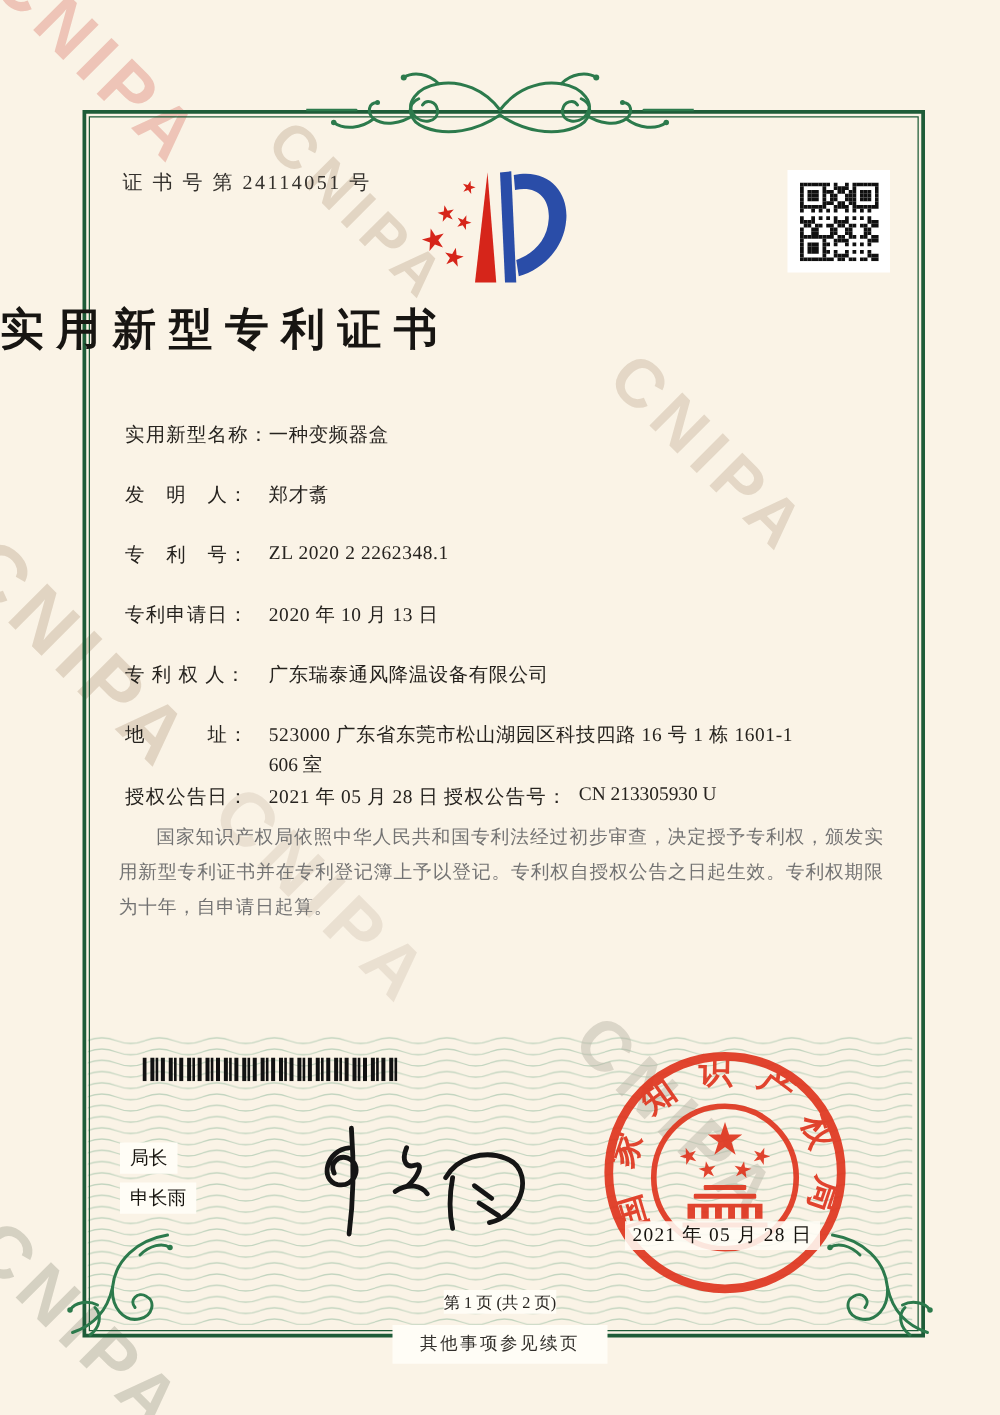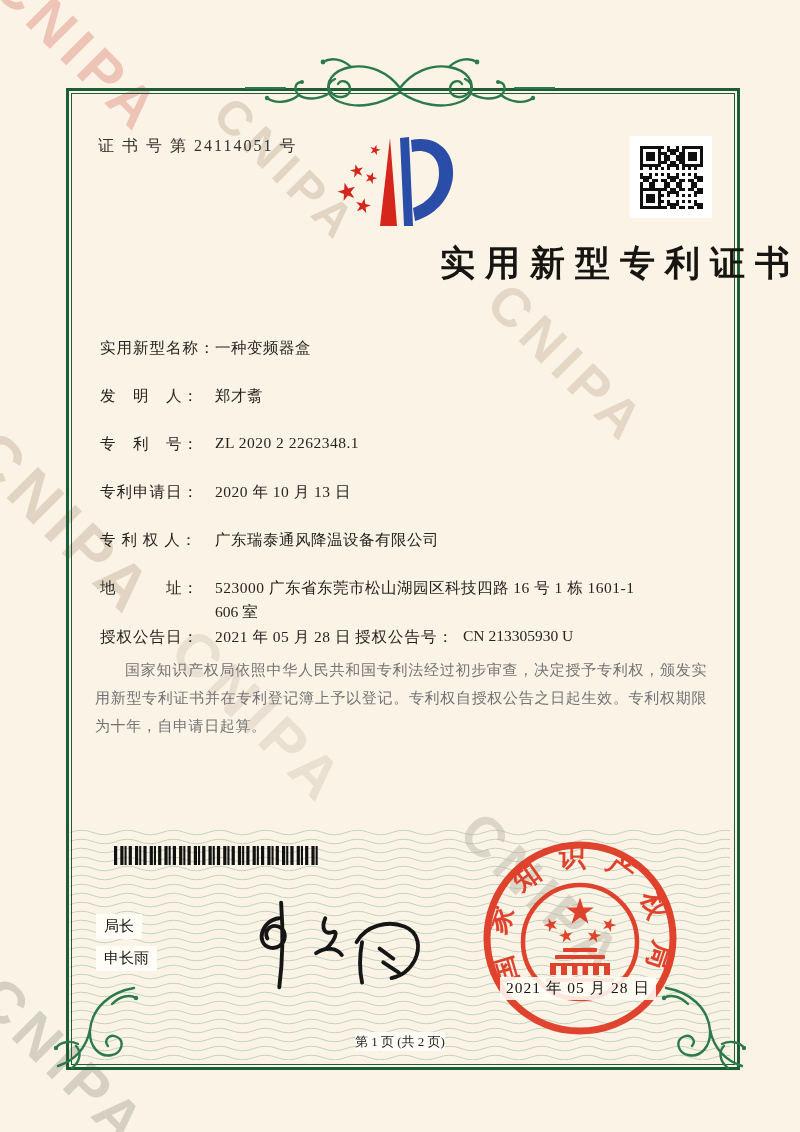--- a/index.html
+++ b/index.html
@@ -16,21 +16,21 @@
   }
   
   .waves{position:absolute;left:70px;top:828px;width:660px;height:232px;z-index:1;}
   
   .frame{position:absolute;left:66px;top:88px;width:668px;height:976px;
     border:3px solid #1e5c38;z-index:3;}
   .frame-inner{position:absolute;inset:2px;border:1px solid #1e5c38;}
   .orn{position:absolute;z-index:4;}
   
   .cert-no{position:absolute;left:98px;top:136px;font-size:16px;letter-spacing:2px;color:#33302c;z-index:5;}
-  .title{position:absolute;left:0;right:0;top:240px;text-align:right;font-size:35px;font-weight:bold;
+  .title{position:absolute;left:0;right:0;top:240px;text-align:left;font-size:35px;font-weight:bold;
     letter-spacing:10px;color:#171512;z-index:5;}
   .frow{position:absolute;left:0;top:0;width:100%;z-index:5;font-size:15.5px;color:#26231f;}
   .flabel{position:absolute;left:100px;white-space:nowrap;letter-spacing:1px;}
   .fvalue{position:absolute;left:215px;white-space:nowrap;letter-spacing:.5px;}
   .fvalue2{position:absolute;left:215px;white-space:nowrap;}
   .glabel2{position:absolute;left:355px;white-space:nowrap;letter-spacing:1px;}
   .gvalue2{position:absolute;left:463px;white-space:nowrap;}
   .paras{position:absolute;left:95px;top:656px;width:612px;z-index:5;
     font-size:15px;line-height:28px;letter-spacing:.6px;color:#737373;text-align:justify;}
   .paras p{margin:0;text-indent:2em;}
@@ -506,14 +506,17 @@
           <rect x="19" y="28" width="5" height="9"></rect>
         </g>
       </g>
     </g>
   </svg>
   <div class="seal-date">2021 年 05 月 28 日</div>
 
   <div class="pageno">
     <span>第 1 页 (共 2 页)</span>
   </div>
+  <div class="contnote">
+    <span>其他事项参见续页</span>
+  </div>
 
 </div>
 
 </body></html>

